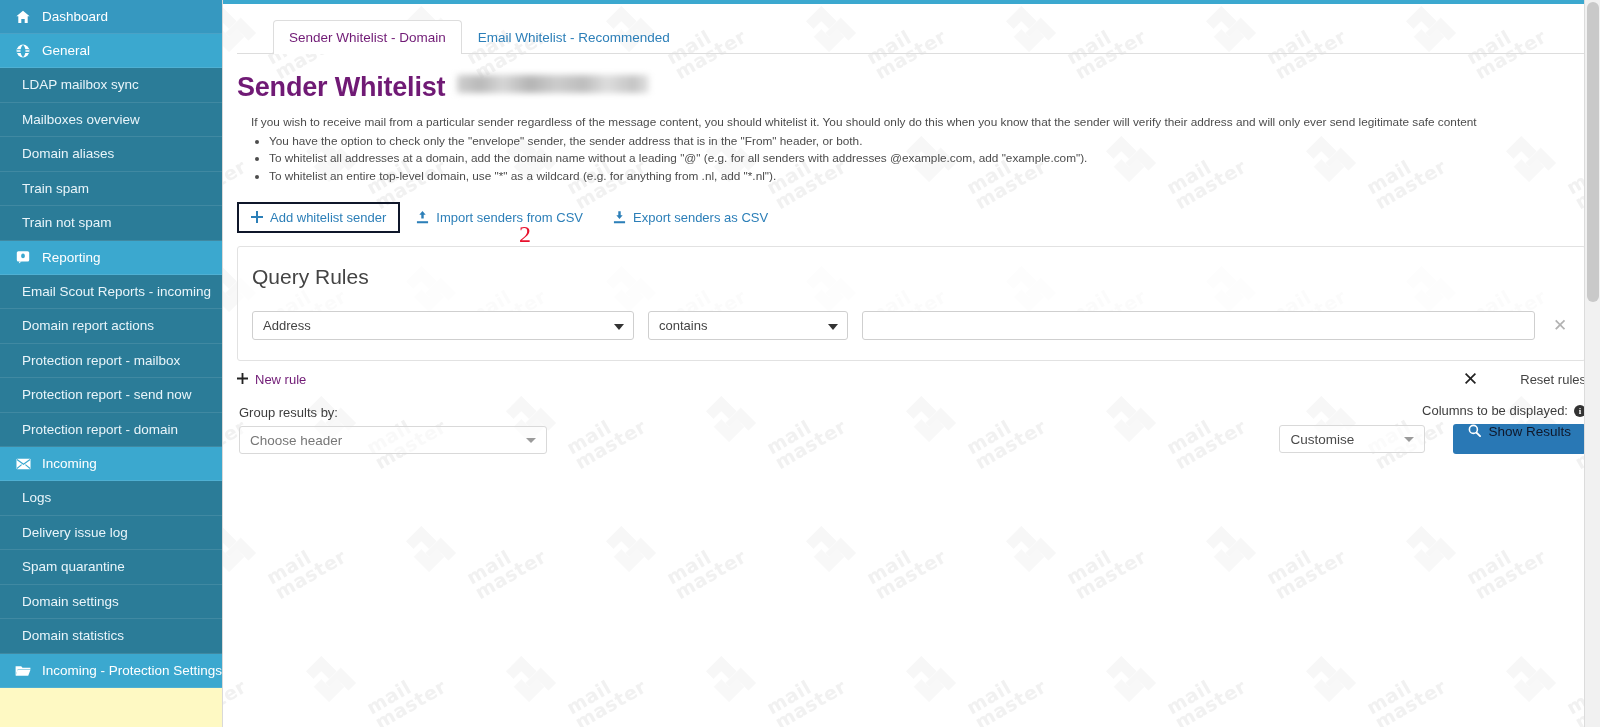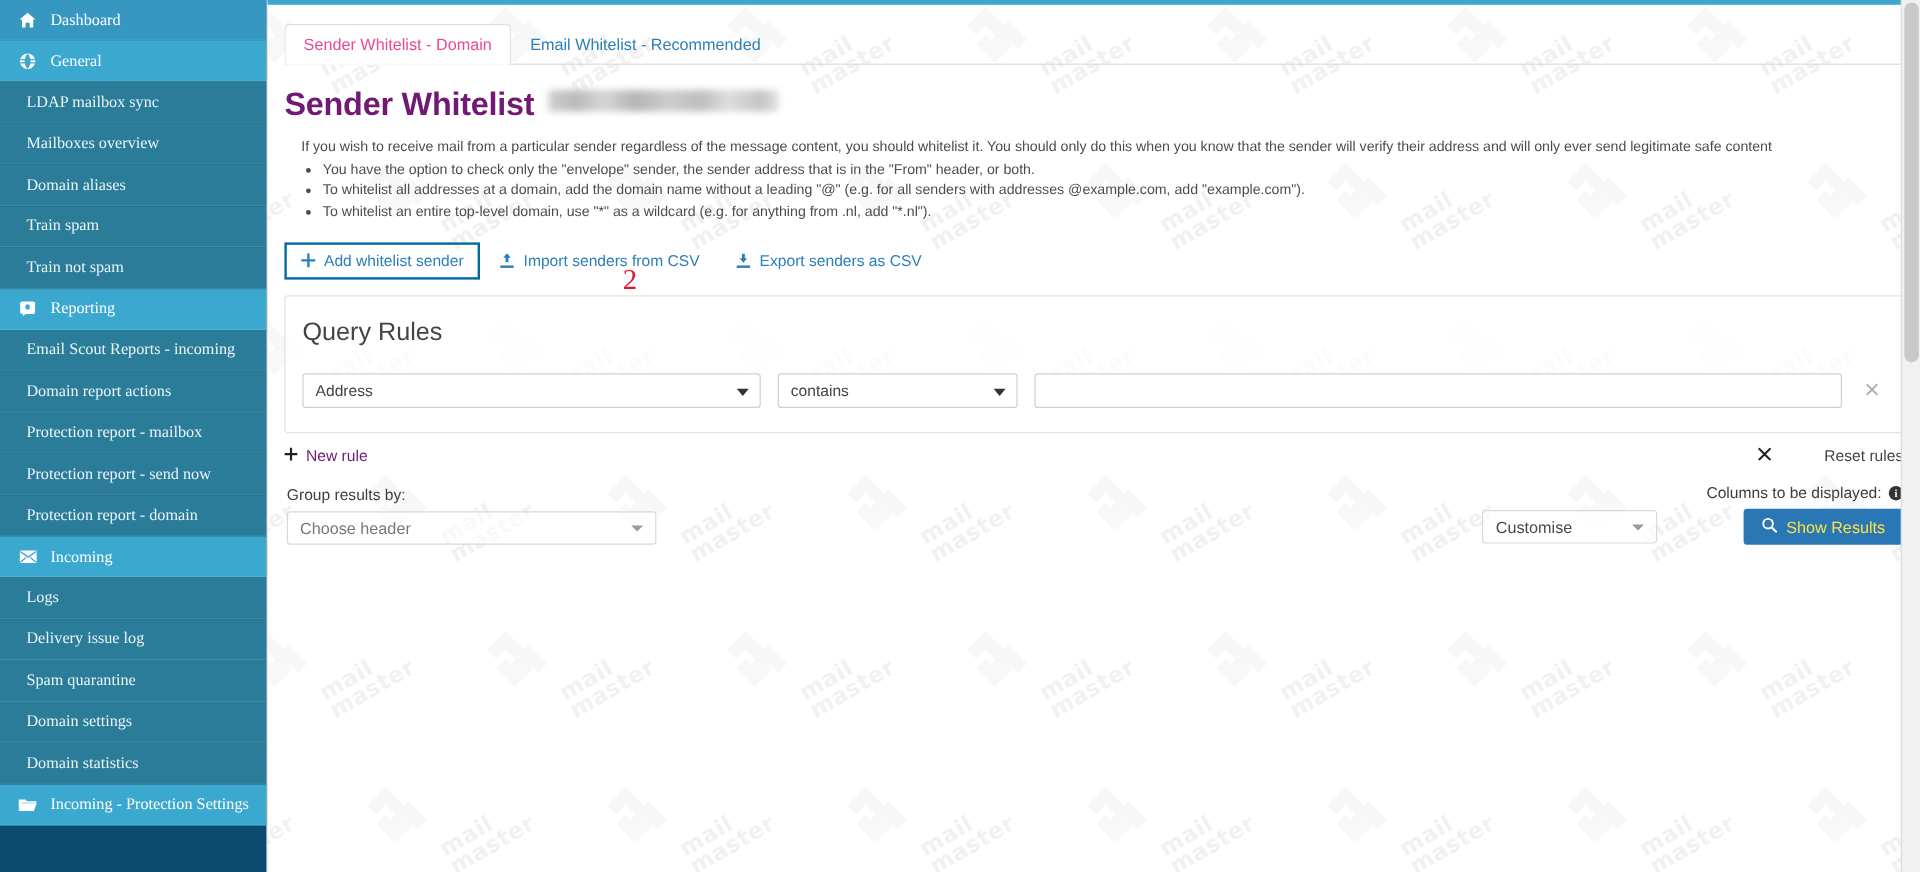--- a/index.html
+++ b/index.html
@@ -45,25 +45,24 @@
     line-height: 17px;
     color: #f1f1f1;
     letter-spacing: .5px;
     white-space: pre;
   }
 
   
   .sidebar {
     width: 222px;
     flex: 0 0 222px;
-    background: #0c4a6e;
+    background: #fef9c3;
     position: relative;
     z-index: 2;
     overflow: hidden;
-    font-family: Liberation Serif, serif;
   }
   .nav-item {
     height: 34.5px;
     display: flex;
     align-items: center;
     color: #e9f5fa;
     font-size: 13.5px;
     border-bottom: 1px solid rgba(255,255,255,.10);
     cursor: pointer;
     position: relative;
@@ -125,24 +124,25 @@
     color: #2c7fb8;
     cursor: pointer;
     line-height: 16px;
     border: 1px solid transparent;
     border-bottom: none;
     margin-bottom: -1px;
     border-radius: 4px 4px 0 0;
     background: transparent;
   }
   .tab.active {
-    color: #ec4899;
+    color: #701a75;
     background: #ffffff;
     border-color: #dddddd;
     border-bottom-color: #ffffff;
+    margin-left: 36px;
   }
 
   .page-head {
     margin: 18px 0 0 14px;
     display: flex;
     align-items: baseline;
     gap: 12px;
   }
   .page-title {
     font-size: 27px;
@@ -187,21 +187,21 @@
     align-items: center;
     gap: 7px;
     white-space: nowrap;
   }
   .action-link .a-ico {
     display: inline-flex;
     align-items: center;
     color: #2c7fb8;
   }
   #add-whitelist-wrap {
-    border: 2px solid #0369a1;
+    border: 2px solid #0f172a;
     padding: 6px 12px;
     display: inline-flex;
     align-items: flex-end;
     margin-right: 16px;
   }
   .annot-number {
     position: absolute;
     left: 296px;
     top: 211px;
     font-size: 24px;
@@ -326,32 +326,31 @@
     width: 0; height: 0;
     border-left: 5px solid transparent;
     border-right: 5px solid transparent;
     border-top: 5px solid #9b9b9b;
   }
   .right-ctls { display: flex; flex-direction: column; align-items: flex-end; }
   .right-row { display: flex; align-items: center; gap: 28px; }
   #columns-select { width: 146px; color: #4a4a4a; background: rgba(255,255,255,.7); }
   .btn-primary {
     background: #2978b5;
-    color: #fde047;
+    color: #0f172a;
     border: none;
     border-radius: 3px;
     height: 30px;
     padding: 0 15px;
     font-size: 13.5px;
     display: inline-flex;
-    align-items: center;
+    align-items: flex-start;
     gap: 7px;
     cursor: pointer;
     font-family: "Liberation Sans", sans-serif;
-    margin-left: 44px;
   }
   .info-dot {
     display: inline-flex;
     width: 12px; height: 12px;
     border-radius: 50%;
     background: #333;
     color: #fff;
     font-size: 9px;
     align-items: center;
     justify-content: center;

